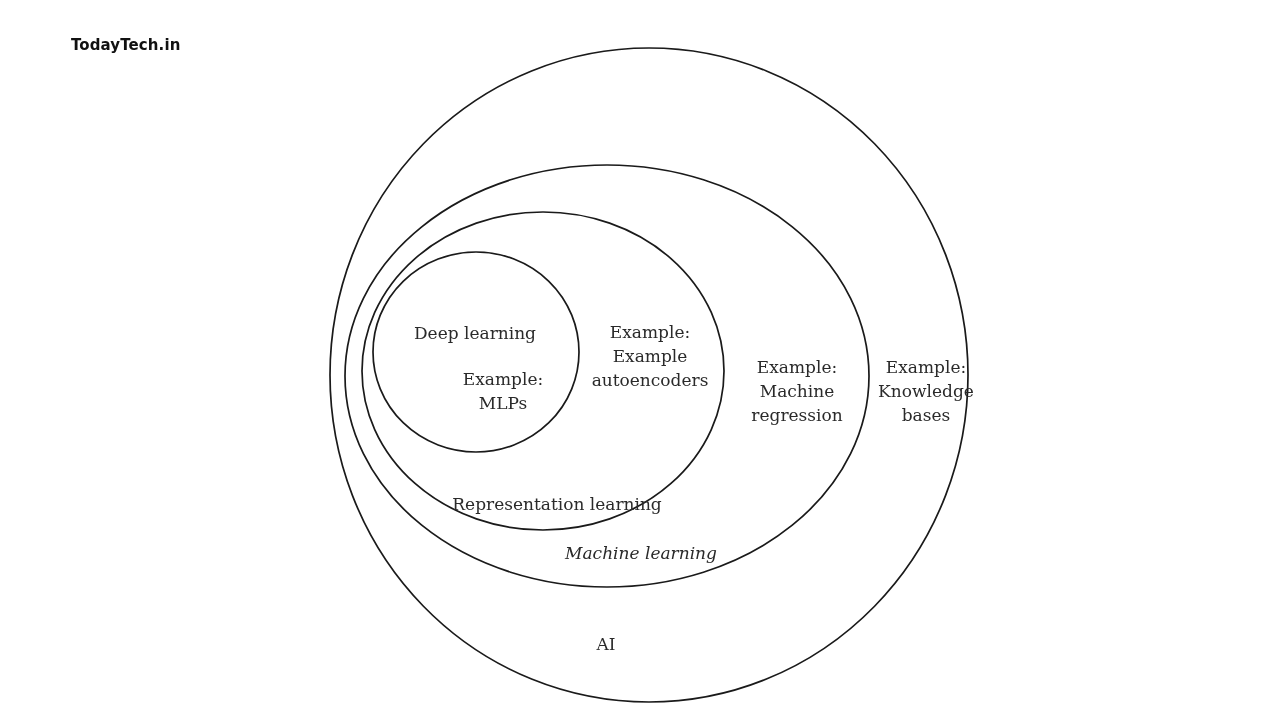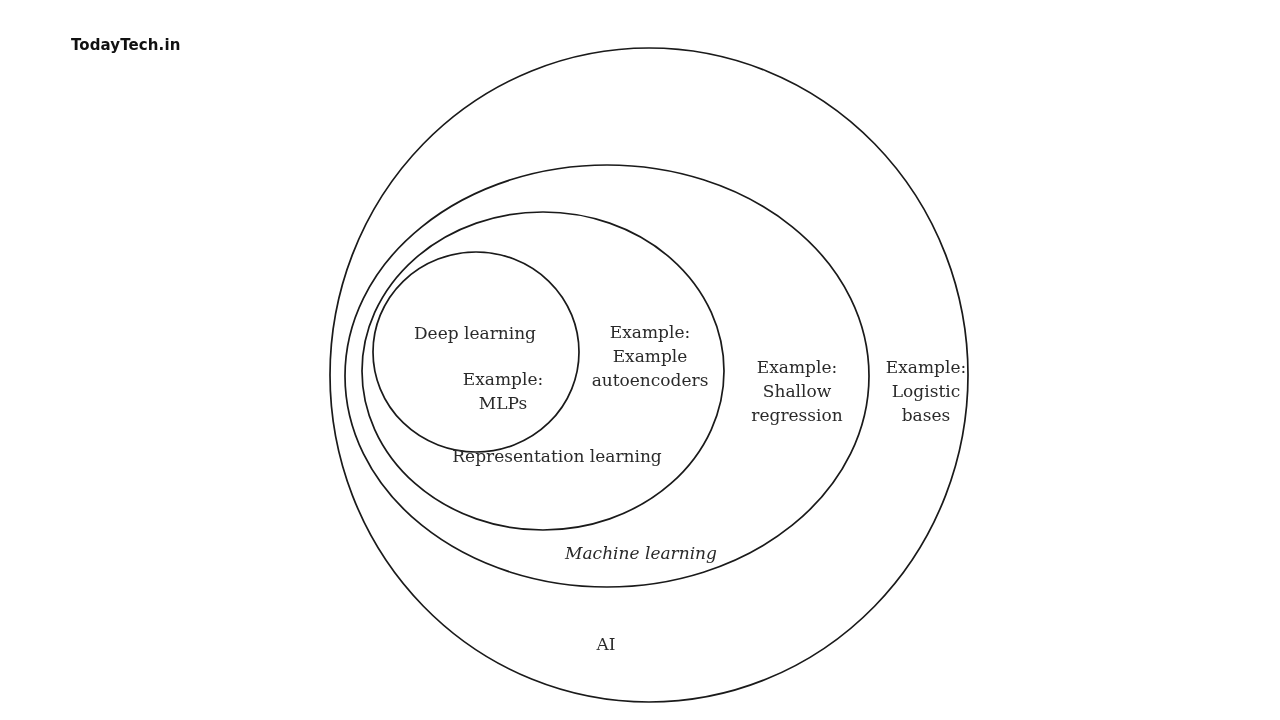--- a/index.html
+++ b/index.html
@@ -47,21 +47,21 @@
     color: #2a2a2a;
     text-align: center;
     white-space: nowrap;
   }
   .dlabel span { display: block; text-align: center; }
   .pos-deep-learning   { left: 475px; top: 333px; }
   .pos-mlps            { left: 503px; top: 391px; }
   .pos-shallow         { left: 650px; top: 356px; }
   .pos-logistic        { left: 797px; top: 391px; }
   .pos-knowledge       { left: 926px; top: 391px; }
-  .pos-representation  { left: 557px; top: 456px; }
+  .pos-representation  { left: 557px; top: 504px; }
   .pos-machine         { left: 641px; top: 553px; font-style: italic; }
   .pos-ai              { left: 606px; top: 644px; }
 </style>
 </head>
 <body>
 
 <div class="stage">
 
   <div class="watermark">TodayTech.in</div>
 
@@ -80,27 +80,27 @@
   </div>
 
   <div class="dlabel pos-shallow">
     <span>Example:</span>
     <span>Example</span>
     <span>autoencoders</span>
   </div>
 
   <div class="dlabel pos-logistic">
     <span>Example:</span>
-    <span>Shallow</span>
+    <span>Machine</span>
     <span>regression</span>
   </div>
 
   <div class="dlabel pos-knowledge">
     <span>Example:</span>
-    <span>Logistic</span>
+    <span>Knowledge</span>
     <span>bases</span>
   </div>
 
   <div class="dlabel pos-representation">Representation learning</div>
 
   <div class="dlabel pos-machine">Machine learning</div>
 
   <div class="dlabel pos-ai">AI</div>
 
 </div>

